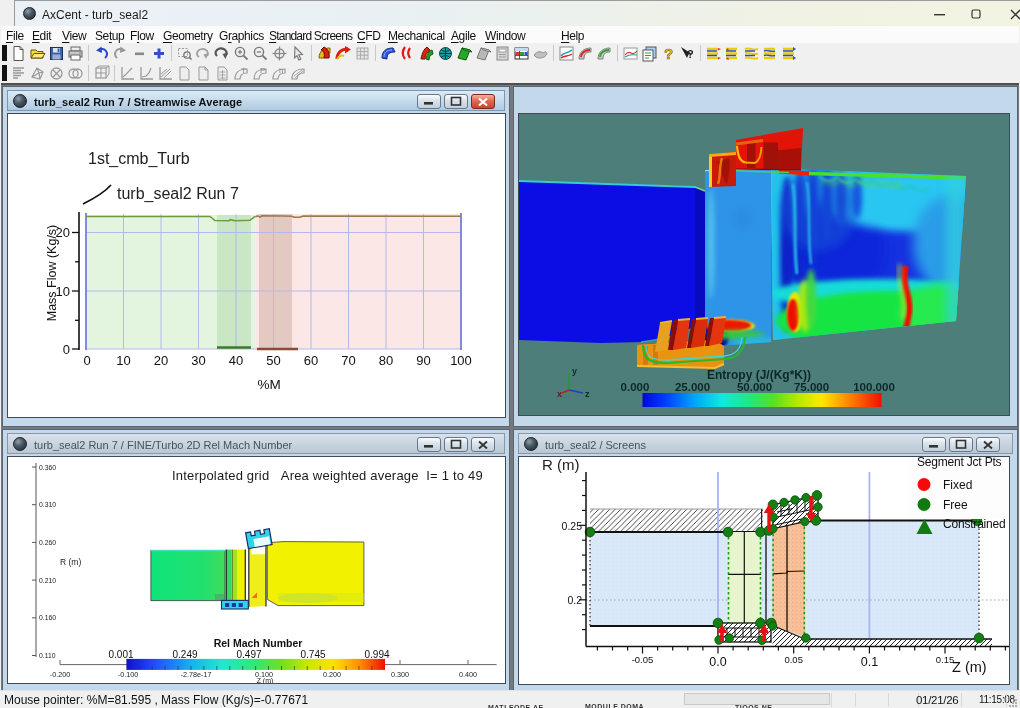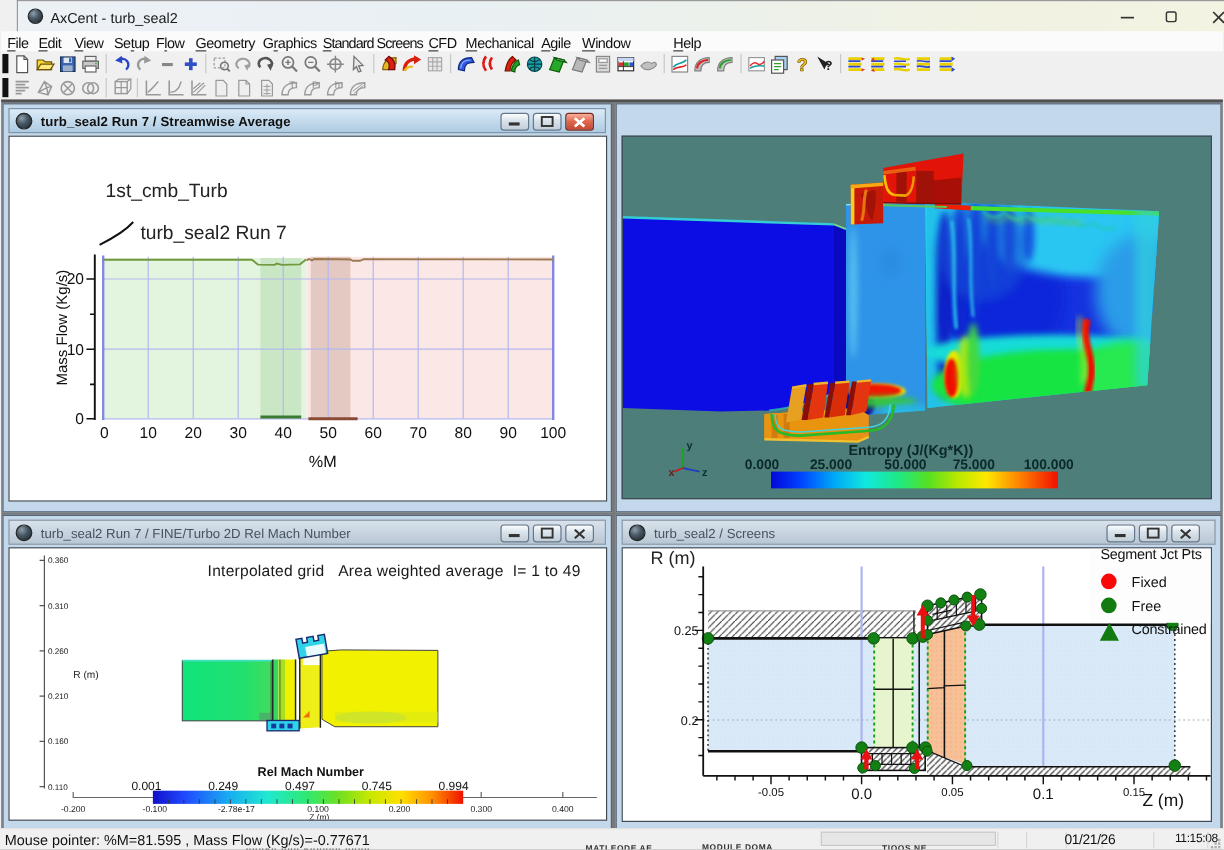--- a/index.html
+++ b/index.html
@@ -667,21 +667,21 @@
             <text x="173.5" y="276.5">25.000</text>
     <text x="235.5" y="276.5">50.000</text>
             <text x="292.5" y="276.5">75.000</text>
     <text x="355" y="276.5">100.000</text>
   </g>
   <rect x="123.5" y="279" width="239" height="14" fill="url(#jet)"></rect>
 </svg>
     </div>
   </div>
 
-  <div class="win inactive" style="left:1px;top:344px;width:508px;height:262px;text-align:right;">
+  <div class="win inactive" style="left:1px;top:344px;width:508px;height:262px;">
     <div class="wtitle" style="background:linear-gradient(#d8e2ec,#b9c7d4);border:1px solid #8b97a4;">
       <div class="sphere" style="left:5px;top:3px;"></div>
       <div class="ttxt">turb_seal2 Run 7 / FINE/Turbo 2D Rel Mach Number</div>
       <div class="cbtns" style="right:9px;">
         <div class="cb">
             <svg width="14" height="9">
               <rect x="2" y="5" width="9" height="2.6" fill="#333"></rect>
             </svg>
           </div>
         <div class="cb">
@@ -1016,21 +1016,21 @@
   </div>
 </div>
 
 <div class="abs" id="statusbar">
   <div class="abs" style="left:4px;top:2px;">Mouse pointer: %M=81.595 , Mass Flow (Kg/s)=-0.77671</div>
   <div class="abs" style="left:684px;top:2px;width:146px;height:12px;background:#e6e6e6;border:1px solid #c9c9c9;"></div>
   <div class="abs" style="left:831px;top:2px;width:1px;height:14px;background:#d8d8d8;"></div>
   <div class="abs" style="left:855px;top:2px;width:1px;height:14px;background:#d8d8d8;"></div>
   <div class="abs" style="left:888px;top:2px;width:1px;height:14px;background:#d8d8d8;"></div>
   <div class="abs" style="left:918px;top:2px;width:1px;height:14px;background:#d8d8d8;"></div>
-  <div class="abs" style="left:887px;top:3px;width:42px;text-align:center;letter-spacing:-0.3px;font-size:11.5px;">01/21/26</div>
+  <div class="abs" style="left:916px;top:3px;width:42px;text-align:center;letter-spacing:-0.3px;font-size:11.5px;">01/21/26</div>
   <div class="abs" style="left:961px;top:2px;width:1px;height:14px;background:#d8d8d8;"></div>
   <div class="abs" style="left:976px;top:3px;width:42px;text-align:center;letter-spacing:-0.3px;font-size:10px;">11:15:08</div>
   <div class="abs" style="left:1006px;top:2px;width:1px;height:14px;background:#d8d8d8;"></div>
   <div class="abs" style="left:1008px;top:6px;width:10px;height:10px;">
     <svg width="10" height="10">
         <g fill="#b0b0b0">
           <rect x="7" y="1" width="2" height="2"></rect>
           <rect x="4" y="4" width="2" height="2"></rect>
           <rect x="7" y="4" width="2" height="2"></rect>
           <rect x="1" y="7" width="2" height="2"></rect>

